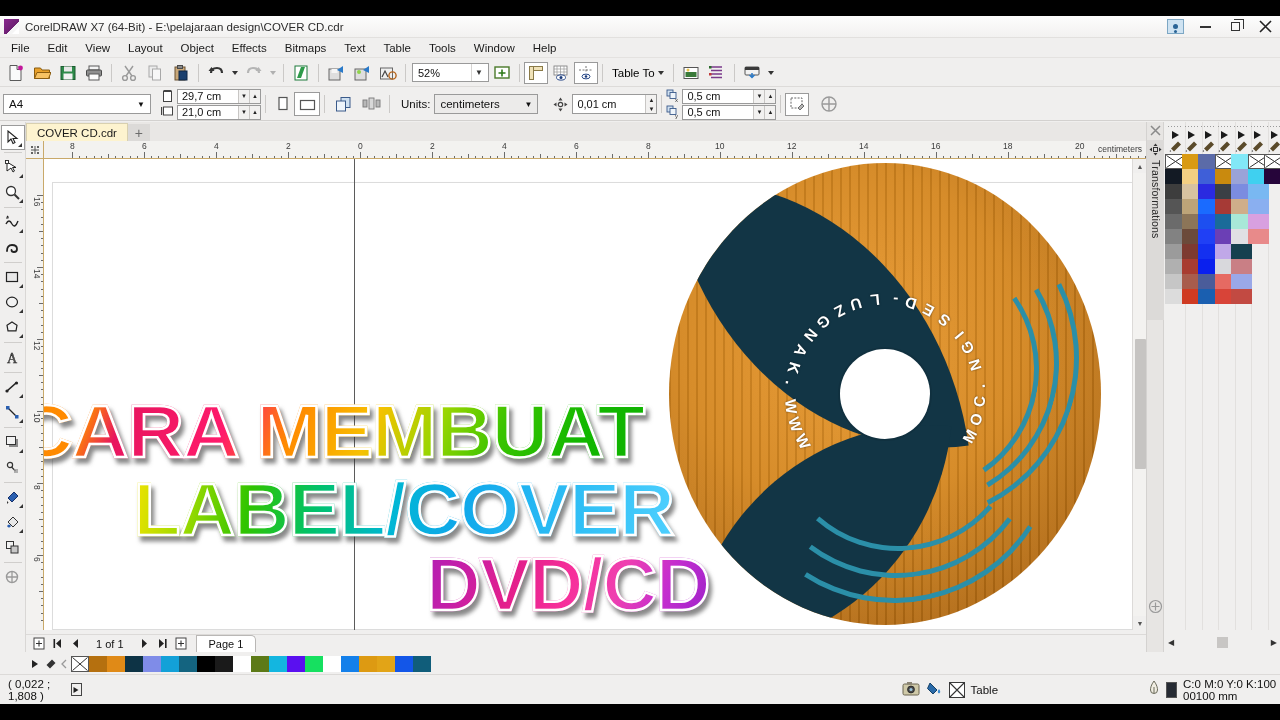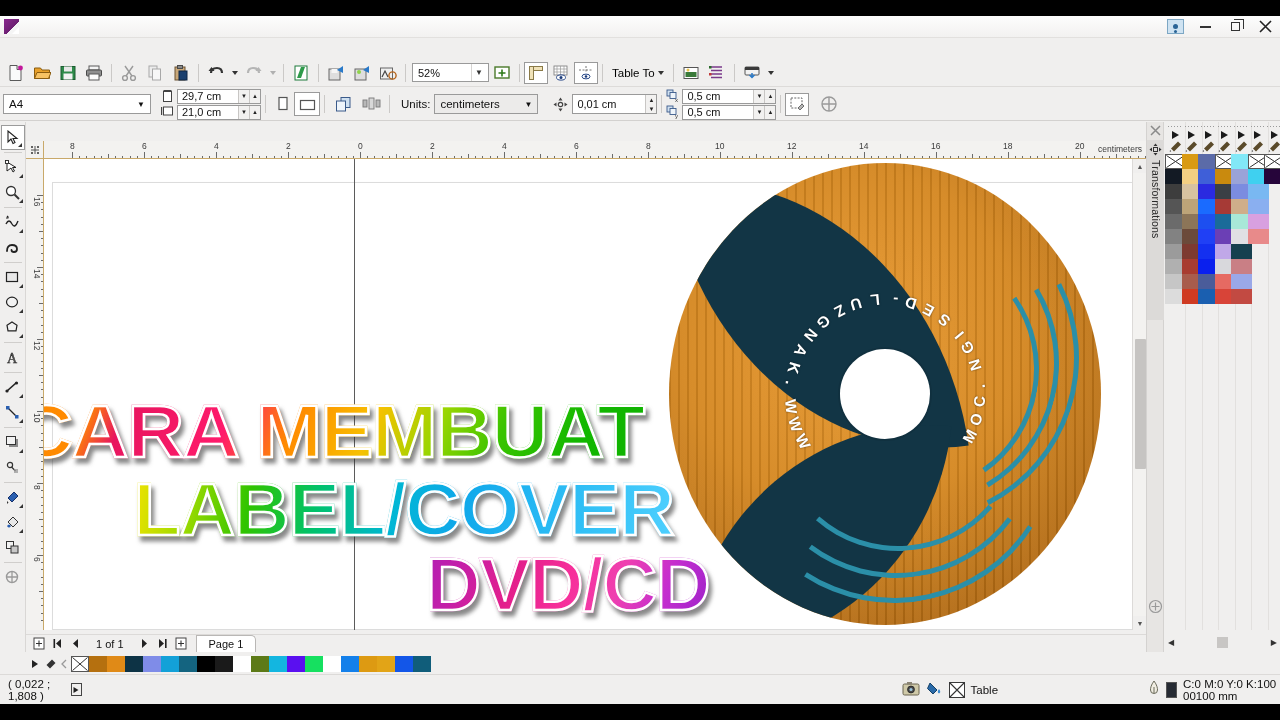--- a/index.html
+++ b/index.html
@@ -349,40 +349,55 @@
 </head>
 <body>
 
 <div id="app">
 
   <div class="blackbar-top"></div>
   <div class="blackbar-bot"></div>
 
   <div class="titlebar">
     <div class="title-logo"></div>
+    <div class="title-text">CorelDRAW X7 (64-Bit) - E:\pelajaraan design\COVER CD.cdr</div>
     <div class="title-ctrls">
       <div class="tctl">
         <div class="user-badge">
             <i></i>
           </div>
       </div>
       <div class="tctl">
           <div class="win-min"></div>
         </div>
       <div class="tctl">
           <div class="win-max"></div>
         </div>
       <div class="tctl">
         <svg width="13" height="13" viewBox="0 0 13 13">
             <path d="M1 1 L12 12 M12 1 L1 12" stroke="#222" stroke-width="1.6" fill="none"></path>
           </svg>
       </div>
     </div>
   </div>
 
+  <div class="menubar">
+    <div class="menu-item">File</div>
+    <div class="menu-item">Edit</div>
+    <div class="menu-item">View</div>
+    <div class="menu-item">Layout</div>
+    <div class="menu-item">Object</div>
+    <div class="menu-item">Effects</div>
+    <div class="menu-item">Bitmaps</div>
+    <div class="menu-item">Text</div>
+    <div class="menu-item">Table</div>
+    <div class="menu-item">Tools</div>
+    <div class="menu-item">Window</div>
+    <div class="menu-item">Help</div>
+  </div>
 
   <div class="toolbar">
     <div class="tb-btn">
       <svg class="ic" width="18" height="18" viewBox="0 0 18 18">
         <path d="M3 1.5h7l4 4v11H3z" fill="#fafafa" stroke="#5a5a5a" stroke-width="1"></path>
         <path d="M10 1.5v4h4" fill="#e0e0e0" stroke="#5a5a5a" stroke-width="1"></path>
         <circle cx="13.5" cy="4" r="2.4" fill="#c2189b"></circle>
       </svg>
     </div>
     <div class="tb-btn">
@@ -766,20 +781,24 @@
     </div>
     <div class="tool-sep"></div>
     <div class="tool">
       <svg width="15" height="15" viewBox="0 0 15 15">
         <circle cx="7" cy="7" r="5.5" fill="none" stroke="#9a9a9a" stroke-width="1.4"></circle>
         <path d="M7 1.5 v11 M1.5 7 h11" stroke="#9a9a9a" stroke-width="1.3"></path>
       </svg>
     </div>
   </div>
 
+  <div class="tabbar">
+    <div class="doctab">COVER CD.cdr</div>
+    <div class="newtab">+</div>
+  </div>
 
   <div class="ruler-corner">
     <svg width="12" height="12" viewBox="0 0 12 12">
       <path d="M2 6 h8 M6 2 v8" stroke="#555" stroke-width="1"></path>
       <circle cx="3" cy="3" r="1" fill="#333"></circle>
         <circle cx="9" cy="3" r="1" fill="#333"></circle>
       <circle cx="3" cy="9" r="1" fill="#333"></circle>
         <circle cx="9" cy="9" r="1" fill="#333"></circle>
     </svg>
   </div>

